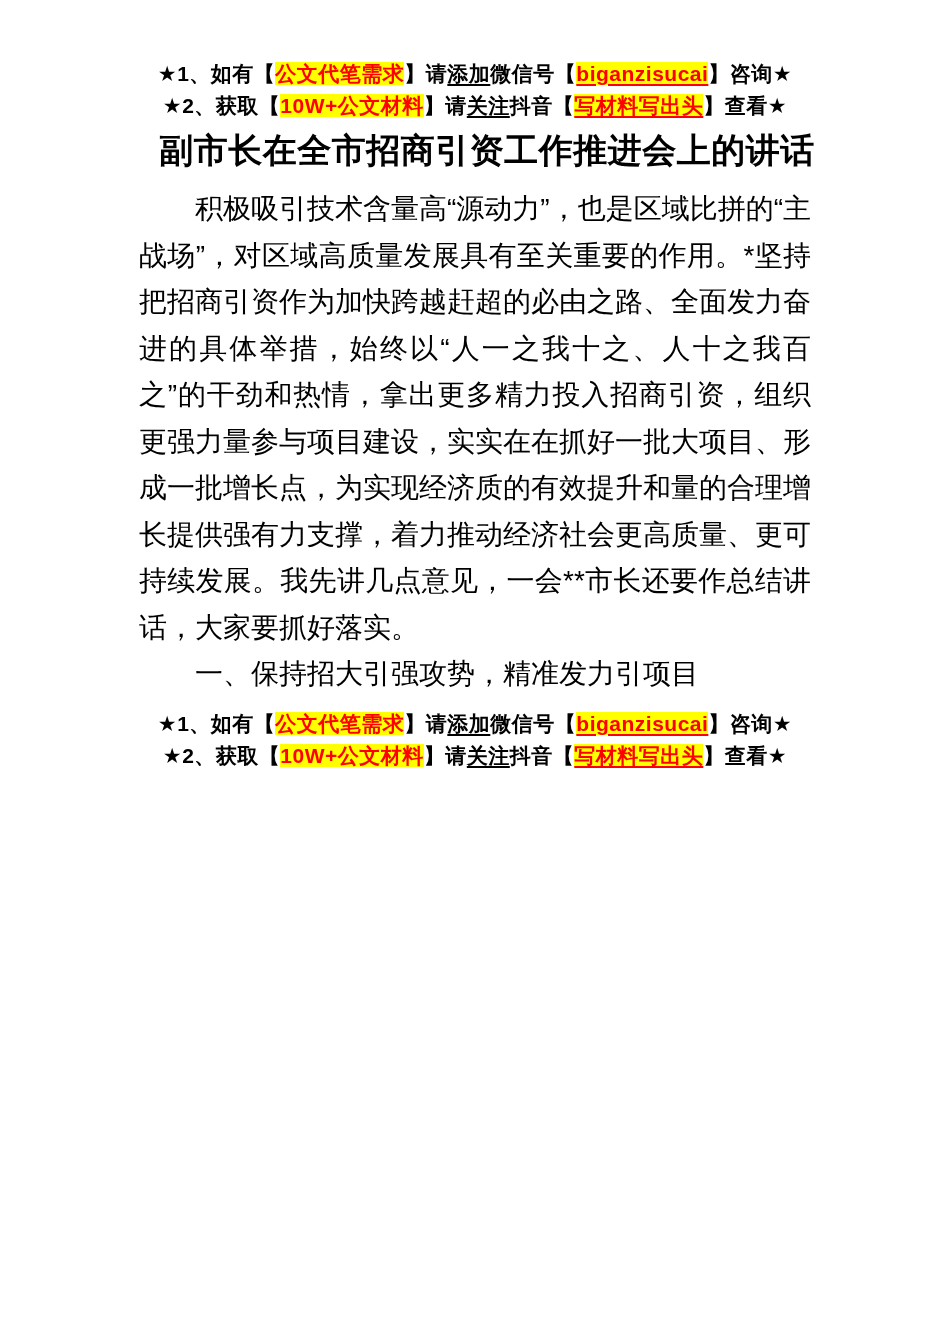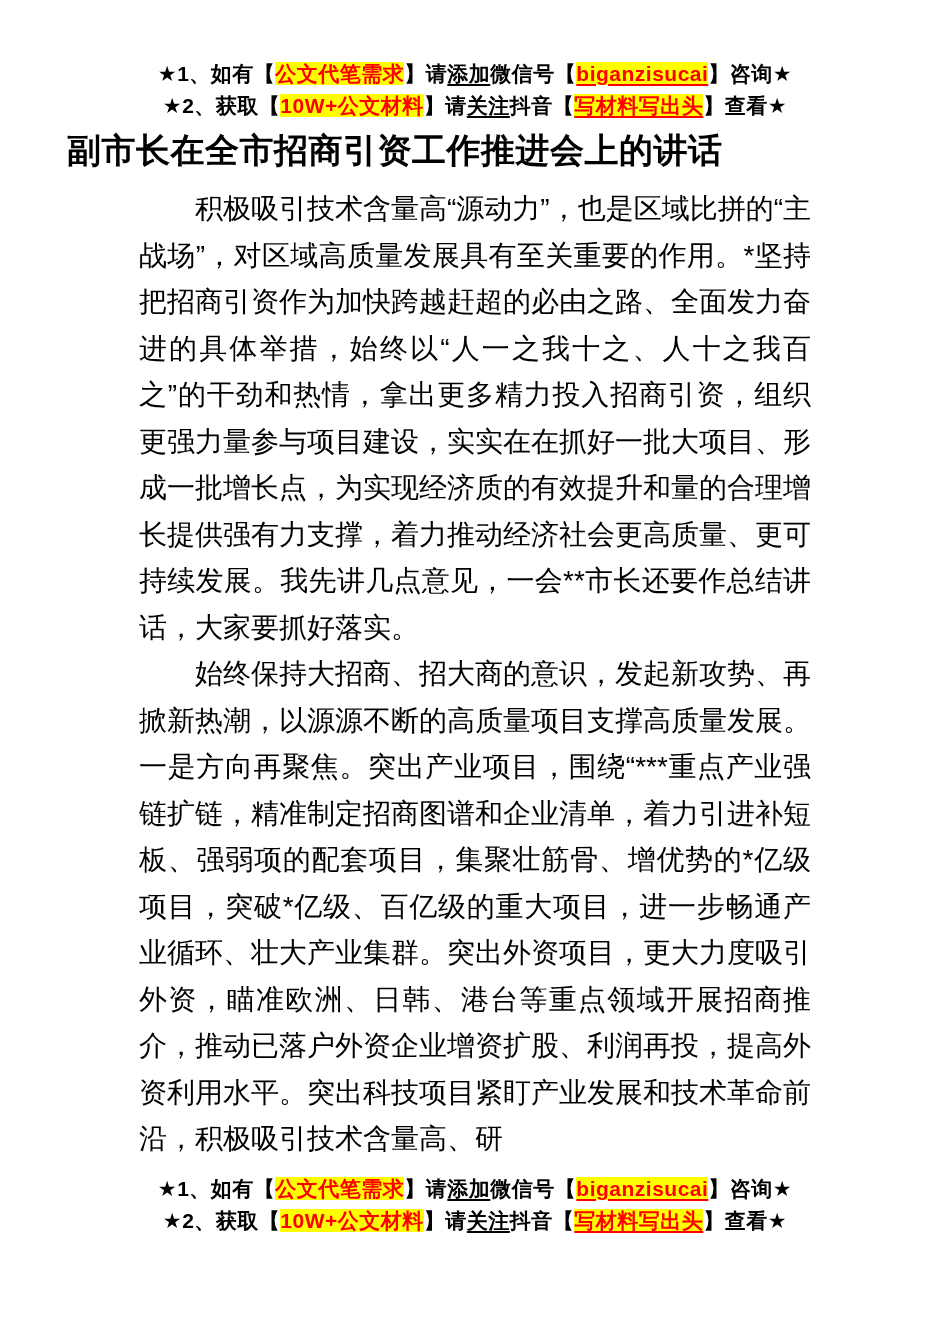--- a/index.html
+++ b/index.html
@@ -43,20 +43,21 @@
     background: #ffff00;
     text-decoration: underline;
     text-underline-offset: 3px;
   }
   
   .doc-title {
     margin: 4px 0 0 0;
     font-size: 34px;
     line-height: 48px;
     font-weight: bold;
+    text-align: center;
     letter-spacing: 0.5px;
     padding-left: 24px;
   }
   
   .doc-body {
     width: 672px;
     margin: 12px auto 0 auto;
     font-size: 28px;
     line-height: 46.5px;
     text-align: justify;
@@ -79,21 +80,21 @@
   <div class="notice notice-top">
       <div class="notice-line"><span class="seg-plain">★1、如有【</span><span class="seg-highlight">公文代笔需求</span><span class="seg-plain">】请</span><span class="seg-underline">添加</span><span class="seg-plain">微信号【</span><span class="seg-highlight-underline">biganzisucai</span><span class="seg-plain">】咨询★</span></div>
       <div class="notice-line"><span class="seg-plain">★2、获取【</span><span class="seg-highlight">10W+公文材料</span><span class="seg-plain">】请</span><span class="seg-underline">关注</span><span class="seg-plain">抖音【</span><span class="seg-highlight-underline">写材料写出头</span><span class="seg-plain">】查看★</span></div>
     </div>
 
   <h1 class="doc-title">副市长在全市招商引资工作推进会上的讲话</h1>
 
   <div class="doc-body">
     <div>
         <p class="para">积极吸引技术含量高“源动力”，也是区域比拼的“主战场”，对区域高质量发展具有至关重要的作用。*坚持把招商引资作为加快跨越赶超的必由之路、全面发力奋进的具体举措，始终以“人一之我十之、人十之我百之”的干劲和热情，拿出更多精力投入招商引资，组织更强力量参与项目建设，实实在在抓好一批大项目、形成一批增长点，为实现经济质的有效提升和量的合理增长提供强有力支撑，着力推动经济社会更高质量、更可持续发展。我先讲几点意见，一会**市长还要作总结讲话，大家要抓好落实。</p>
-        <p class="para">始终保持大招商、招大商的意识，发起新攻势、再掀新热潮，以源源不断的高质量项目支撑高质量发展。一是方向再聚焦。突出产业项目，围绕“***重点产业强链扩链，精准制定招商图谱和企业清单，着力引进补短板、强弱项的配套项目，集聚壮筋骨、增优势的*亿级项目，突破*亿级、百亿级的重大项目，进一步畅通产业循环、壮大产业集群。突出外资项目，更大力度吸引外资，瞄准欧洲、日韩、港台等重点领域开展招商推介，推动已落户外资企业增资扩股、利润再投，提高外资利用水平。突出科技项目紧盯产业发展和技术革命前沿，积极吸引技术含量高、研</p>
+        <p class="para heading">一、保持招大引强攻势，精准发力引项目</p>
       </div>
   </div>
 
   <div class="notice notice-bottom">
       <div class="notice-line"><span class="seg-plain">★1、如有【</span><span class="seg-highlight">公文代笔需求</span><span class="seg-plain">】请</span><span class="seg-underline">添加</span><span class="seg-plain">微信号【</span><span class="seg-highlight-underline">biganzisucai</span><span class="seg-plain">】咨询★</span></div>
       <div class="notice-line"><span class="seg-plain">★2、获取【</span><span class="seg-highlight">10W+公文材料</span><span class="seg-plain">】请</span><span class="seg-underline">关注</span><span class="seg-plain">抖音【</span><span class="seg-highlight-underline">写材料写出头</span><span class="seg-plain">】查看★</span></div>
     </div>
 
 </div>
 

